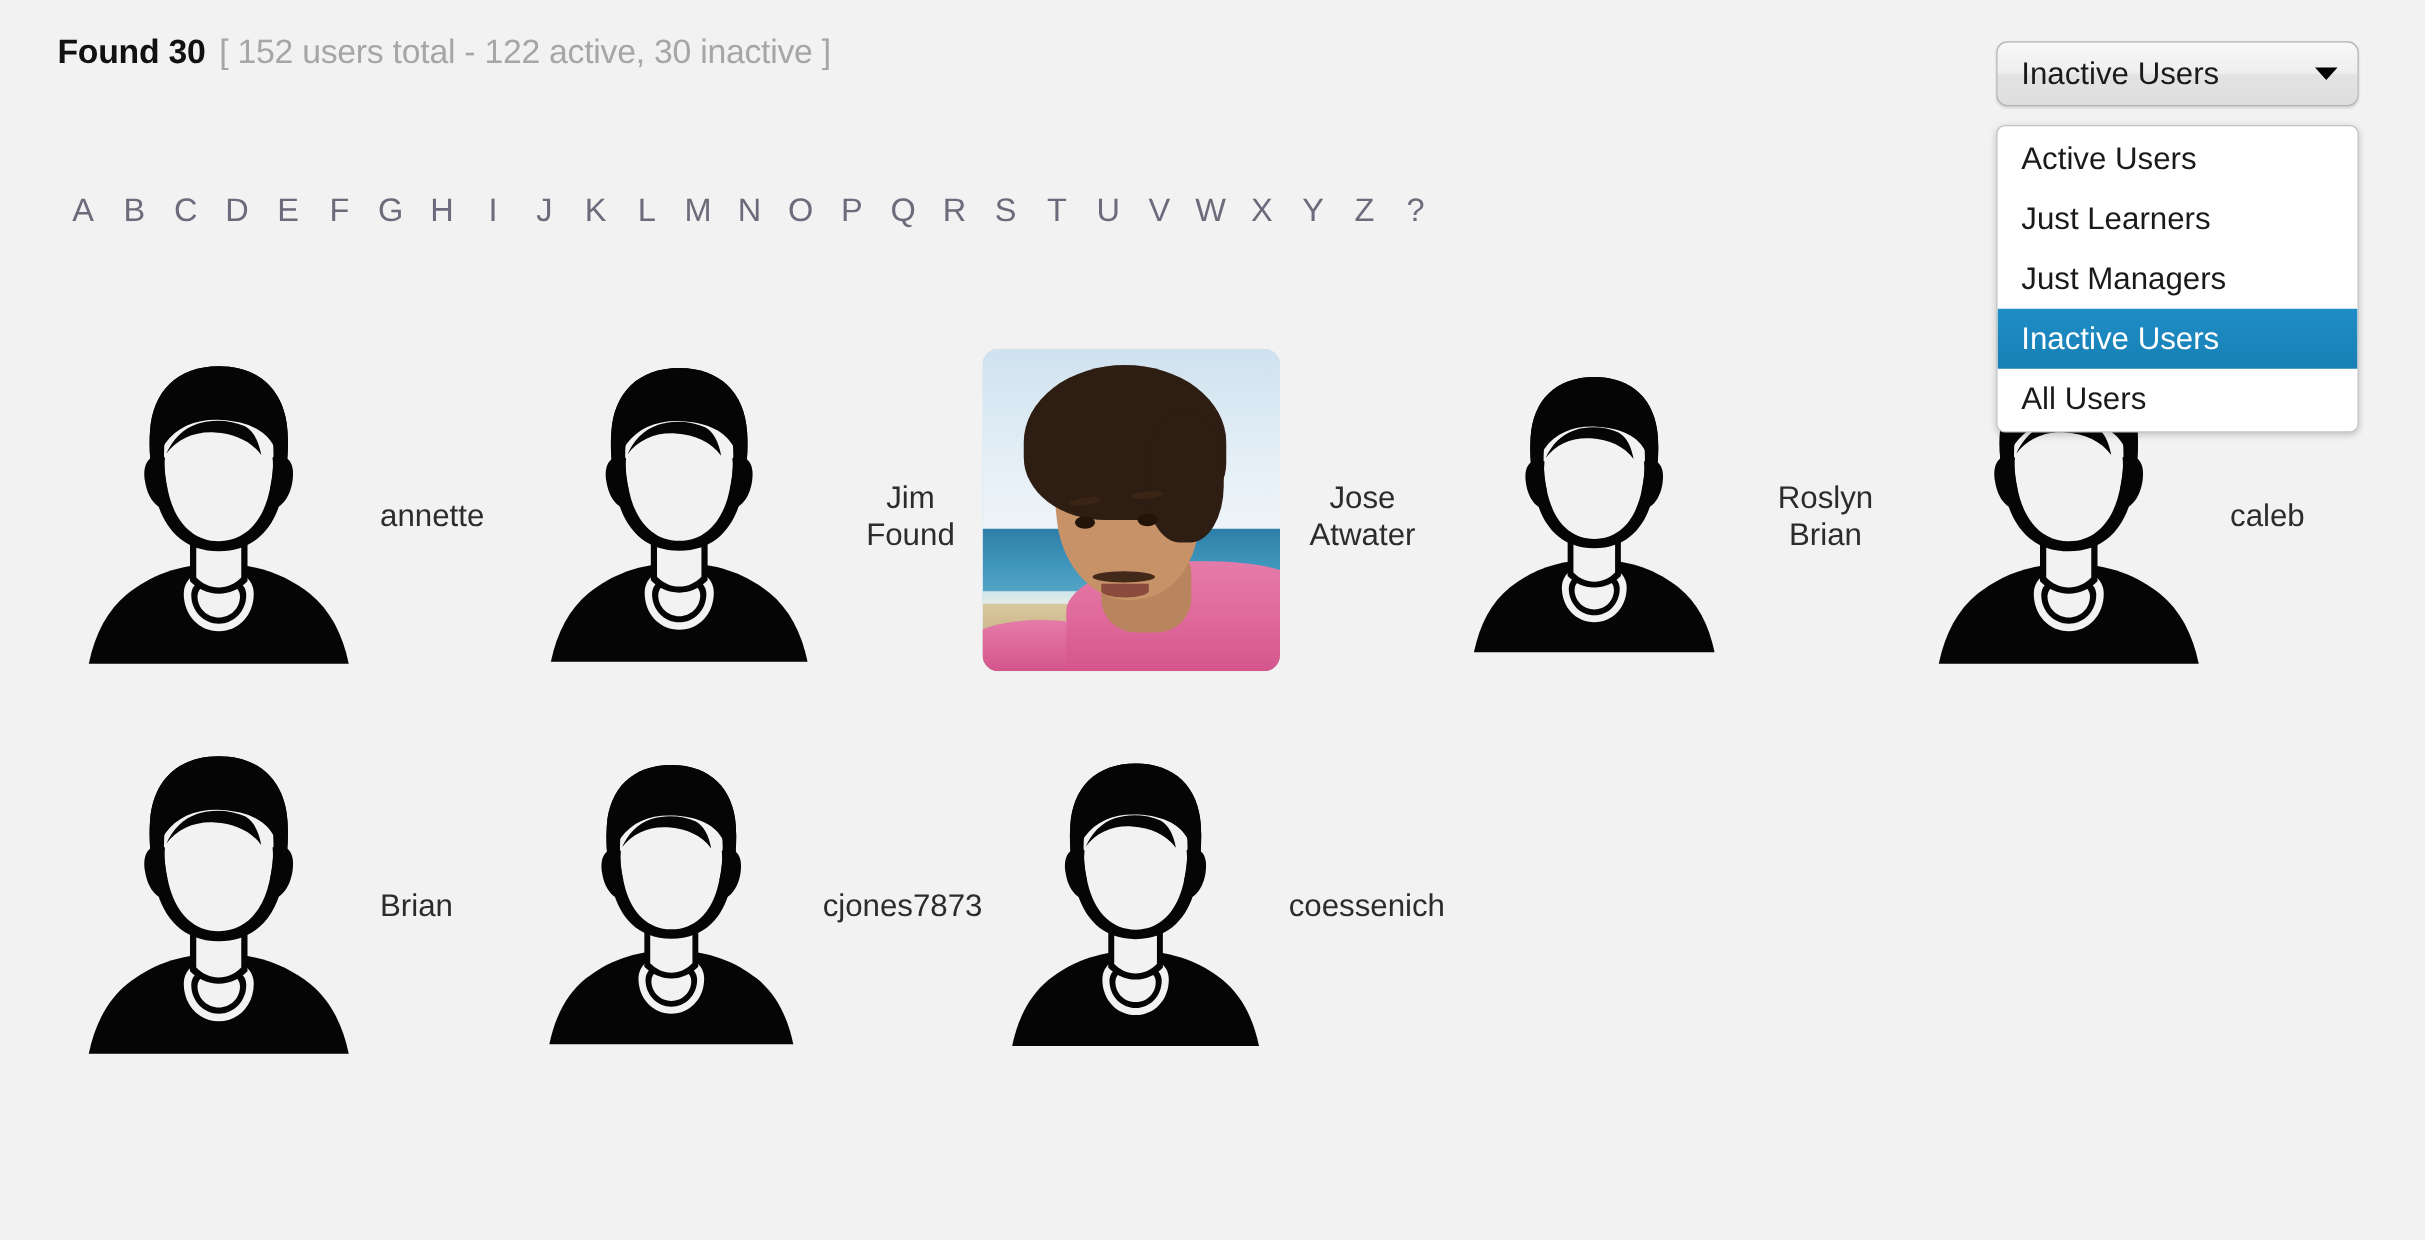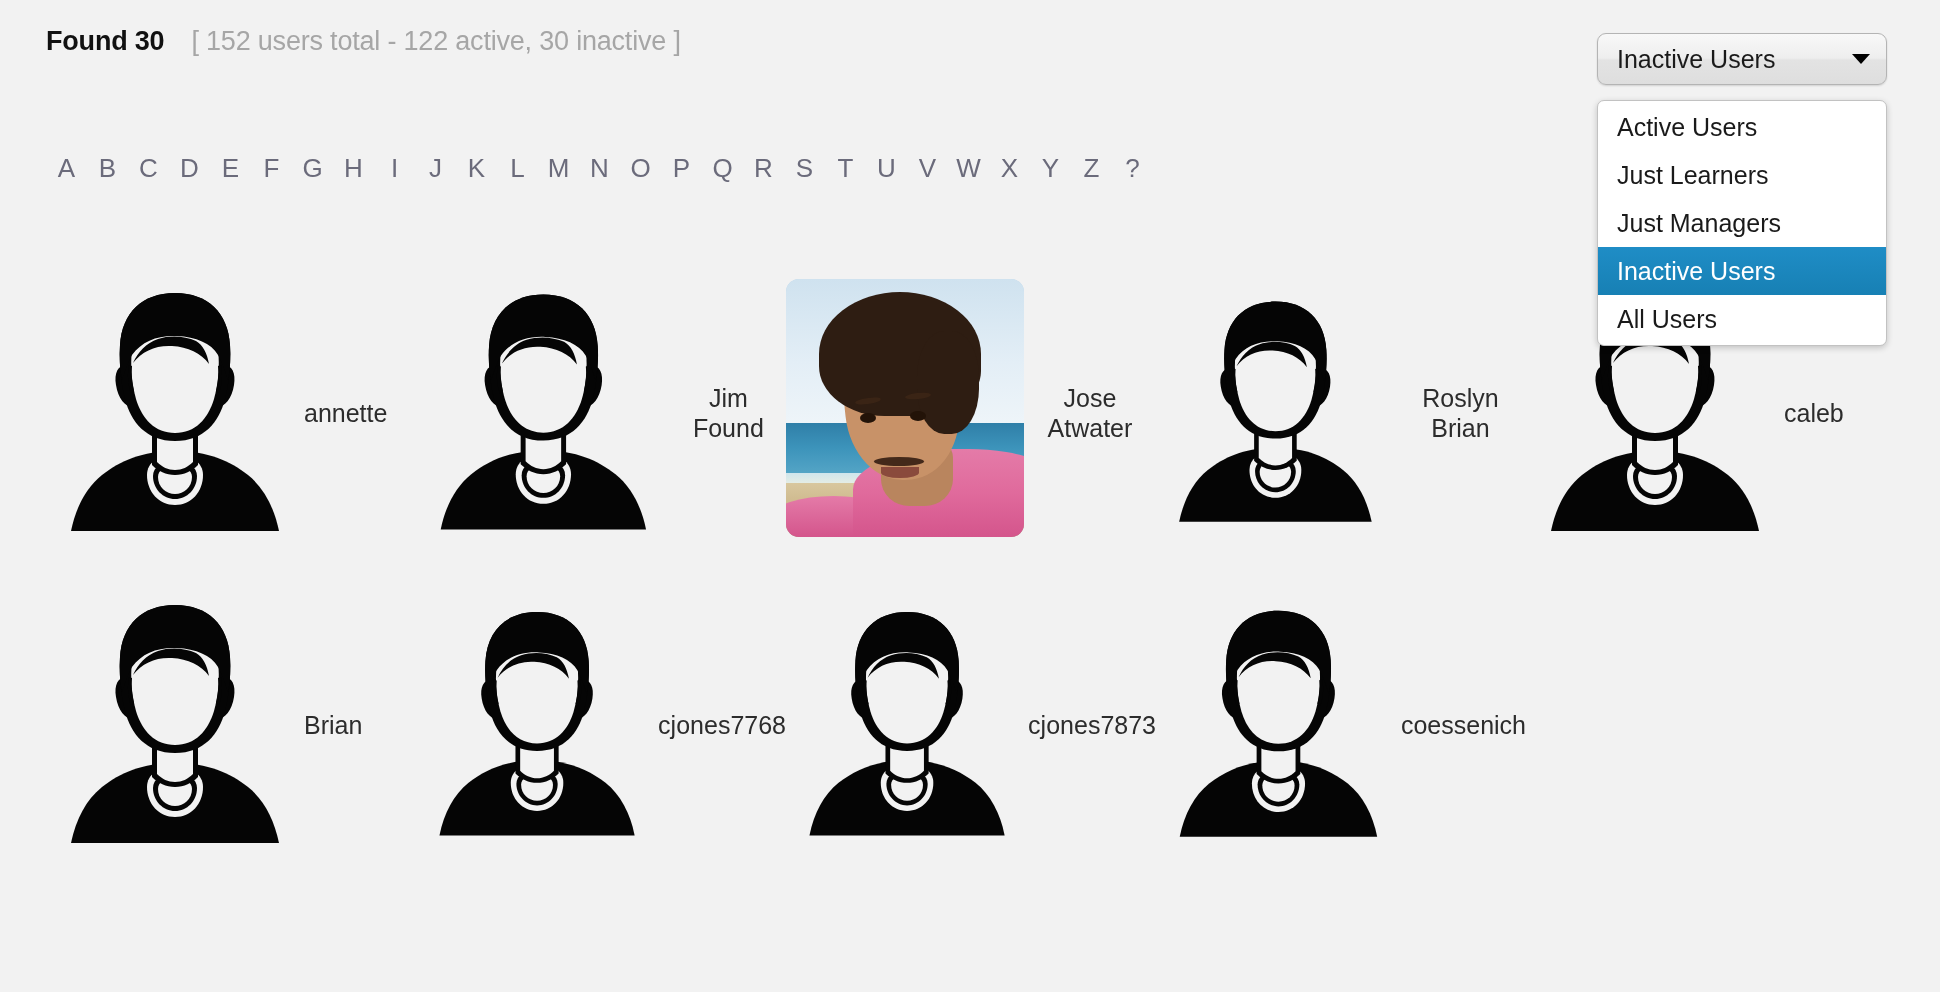--- a/index.html
+++ b/index.html
@@ -32,21 +32,21 @@
   .found-label {
     font-size: 27px;
     font-weight: bold;
     color: #111111;
     letter-spacing: -0.2px;
   }
   .found-detail {
     font-size: 27px;
     font-weight: normal;
     color: #a6a6a6;
-    margin-left: 27px;
+    margin-left: 11px;
     letter-spacing: -0.2px;
   }
 
   
   .alpha-bar {
     position: absolute;
     left: 46px;
     top: 152px;
     display: flex;
     align-items: center;
@@ -412,41 +412,20 @@
             <path d="M80 86 C 72 86 68 94 70 106 C 72 119 79 128 87 128 L 87 88 Z" fill="#050505"></path>
             <path d="M178 86 C 186 86 190 94 188 106 C 186 119 179 128 171 128 L 171 88 Z" fill="#050505"></path>
             <path d="M129 14 C 96 14 76 34 74 66 C 73 86 75 104 79 120 C 85 143 100 162 129 162 C 158 162 173 143 179 120 C 183 104 185 86 184 66 C 182 34 162 14 129 14 Z" fill="#050505"></path>
             <path d="M129 54 C 108 54 92 60 86 70 C 84 88 86 106 90 120 C 96 140 109 154 129 154 C 149 154 162 140 168 120 C 172 106 174 88 172 70 C 166 60 150 54 129 54 Z" fill="#f2f2f2"></path>
             <path d="M129 14 C 96 14 76 34 74 66 C 73 78 74 90 76 101 C 79 92 82 83 86 76 C 96 62 112 56 131 57 C 150 58 165 64 172 76 C 176 83 179 92 182 101 C 184 90 185 78 184 66 C 182 34 162 14 129 14 Z" fill="#050505"></path>
             <path d="M150 62 C 139 57 124 56 112 60 C 100 64 92 73 87 84 C 96 72 110 66 126 67 C 142 68 155 74 163 85 C 161 74 157 66 150 62 Z" fill="#050505"></path>
             <path d="M83 86 C 81 96 82 106 85 114 L 88 112 C 86 104 85 95 86 87 Z" fill="#050505"></path>
             <path d="M175 86 C 177 96 176 106 173 114 L 170 112 C 172 104 173 95 172 87 Z" fill="#050505"></path>
           </svg>
         </div>
-        <div class="user-name">cjones7768</div>
-      </div>
-      <div class="user-cell">
-        <div class="avatar-wrap">
-          <svg width="258" height="258" viewBox="0 0 258 258">
-            <path d="M129 172 C 96 172 74 182 56 196 C 40 209 30 228 25 252 L 233 252 C 228 228 218 209 202 196 C 184 182 162 172 129 172 Z" fill="#050505"></path>
-            <path d="M129 176 C 113 176 101 183 101 196 C 101 213 113 226 129 226 C 145 226 157 213 157 196 C 157 183 145 176 129 176 Z" fill="#f2f2f2"></path>
-            <path d="M129 182 C 116 182 107 188 107 197 C 107 210 117 220 129 220 C 141 220 151 210 151 197 C 151 188 142 182 129 182 Z" fill="#050505"></path>
-            <path d="M129 187 C 119 187 112 191 112 198 C 112 208 120 215 129 215 C 138 215 146 208 146 198 C 146 191 139 187 129 187 Z" fill="#f2f2f2"></path>
-            <path d="M106 142 L 106 186 C 112 192 120 196 129 196 C 138 196 146 192 152 186 L 152 142 Z" fill="#050505"></path>
-            <path d="M111 146 L 111 183 C 116 188 122 191 129 191 C 136 191 142 188 147 183 L 147 146 Z" fill="#f2f2f2"></path>
-            <path d="M80 86 C 72 86 68 94 70 106 C 72 119 79 128 87 128 L 87 88 Z" fill="#050505"></path>
-            <path d="M178 86 C 186 86 190 94 188 106 C 186 119 179 128 171 128 L 171 88 Z" fill="#050505"></path>
-            <path d="M129 14 C 96 14 76 34 74 66 C 73 86 75 104 79 120 C 85 143 100 162 129 162 C 158 162 173 143 179 120 C 183 104 185 86 184 66 C 182 34 162 14 129 14 Z" fill="#050505"></path>
-            <path d="M129 54 C 108 54 92 60 86 70 C 84 88 86 106 90 120 C 96 140 109 154 129 154 C 149 154 162 140 168 120 C 172 106 174 88 172 70 C 166 60 150 54 129 54 Z" fill="#f2f2f2"></path>
-            <path d="M129 14 C 96 14 76 34 74 66 C 73 78 74 90 76 101 C 79 92 82 83 86 76 C 96 62 112 56 131 57 C 150 58 165 64 172 76 C 176 83 179 92 182 101 C 184 90 185 78 184 66 C 182 34 162 14 129 14 Z" fill="#050505"></path>
-            <path d="M150 62 C 139 57 124 56 112 60 C 100 64 92 73 87 84 C 96 72 110 66 126 67 C 142 68 155 74 163 85 C 161 74 157 66 150 62 Z" fill="#050505"></path>
-            <path d="M83 86 C 81 96 82 106 85 114 L 88 112 C 86 104 85 95 86 87 Z" fill="#050505"></path>
-            <path d="M175 86 C 177 96 176 106 173 114 L 170 112 C 172 104 173 95 172 87 Z" fill="#050505"></path>
-          </svg>
-        </div>
         <div class="user-name">cjones7873</div>
       </div>
       <div class="user-cell">
         <div class="avatar-wrap">
           <svg width="258" height="258" viewBox="0 0 258 258">
             <path d="M129 172 C 96 172 74 182 56 196 C 40 209 30 228 25 252 L 233 252 C 228 228 218 209 202 196 C 184 182 162 172 129 172 Z" fill="#050505"></path>
             <path d="M129 176 C 113 176 101 183 101 196 C 101 213 113 226 129 226 C 145 226 157 213 157 196 C 157 183 145 176 129 176 Z" fill="#f2f2f2"></path>
             <path d="M129 182 C 116 182 107 188 107 197 C 107 210 117 220 129 220 C 141 220 151 210 151 197 C 151 188 142 182 129 182 Z" fill="#050505"></path>
             <path d="M129 187 C 119 187 112 191 112 198 C 112 208 120 215 129 215 C 138 215 146 208 146 198 C 146 191 139 187 129 187 Z" fill="#f2f2f2"></path>
             <path d="M106 142 L 106 186 C 112 192 120 196 129 196 C 138 196 146 192 152 186 L 152 142 Z" fill="#050505"></path>

